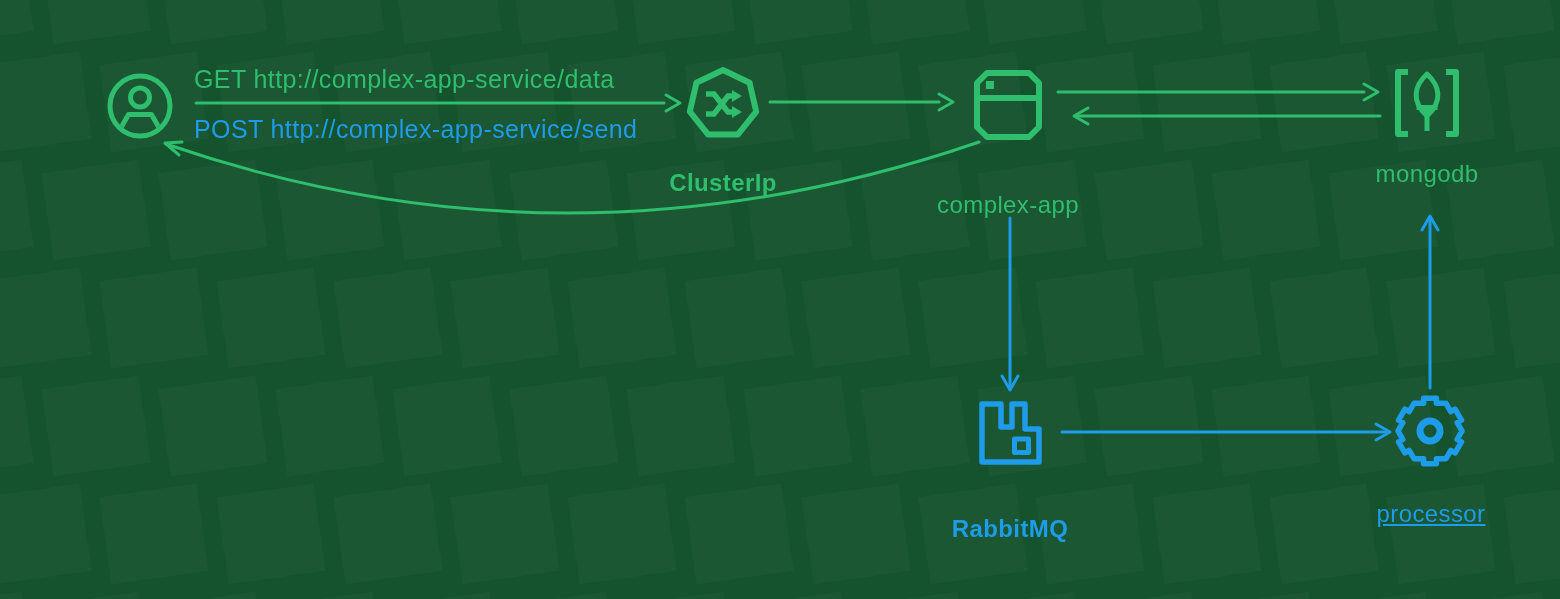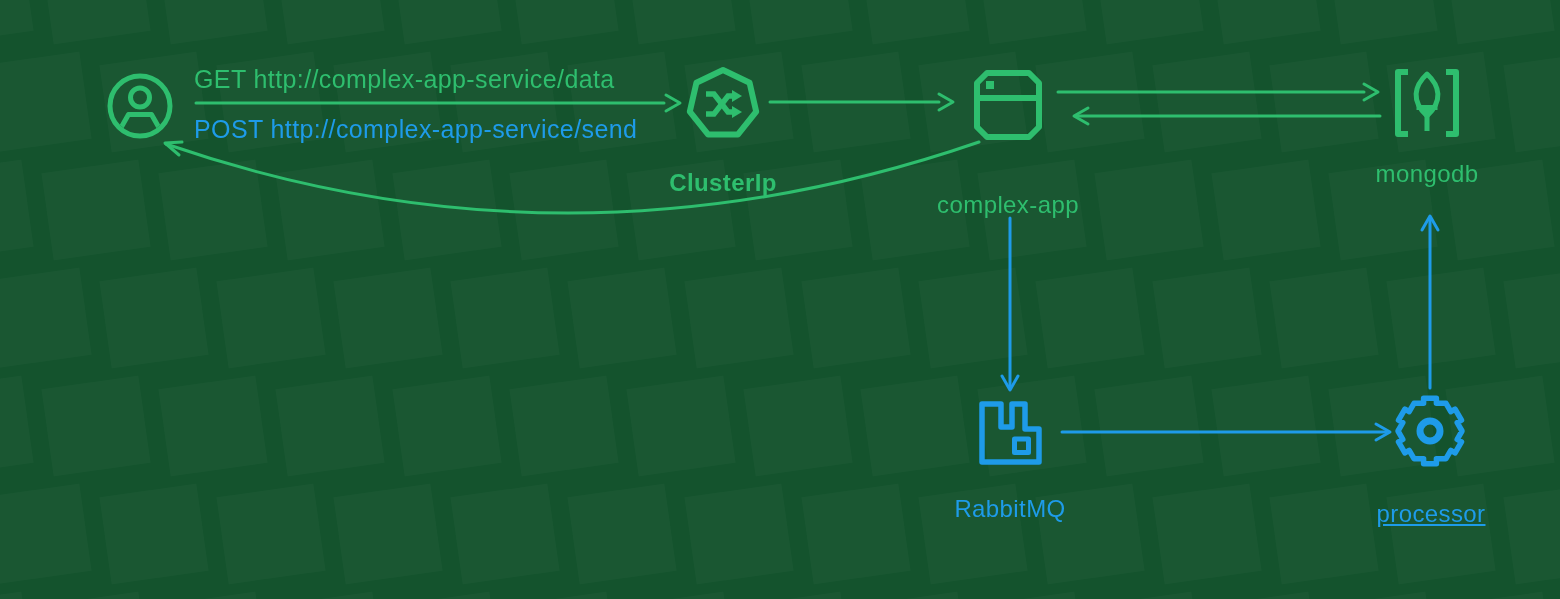--- a/index.html
+++ b/index.html
@@ -263,15 +263,15 @@
       </g>
     </g>
   </svg>
 
   <div class="lbl req green" style="left:194px;top:64px;">GET http://complex-app-service/data</div>
   <div class="lbl req blue" style="left:194px;top:114px;">POST http://complex-app-service/send</div>
 
   <div class="lbl center green" style="left:723px;top:169px;font-weight:bold;">ClusterIp</div>
   <div class="lbl center green" style="left:1008px;top:171px;margin-top:20px;">complex-app</div>
   <div class="lbl center green" style="left:1427px;top:160px;">mongodb</div>
-  <div class="lbl center blue" style="left:1010px;top:495px;">RabbitMQ</div>
+  <div class="lbl center blue" style="left:1010px;top:515px;font-weight:bold;">RabbitMQ</div>
   <div class="lbl center blue" style="left:1431px;top:500px;text-decoration:underline;">processor</div>
 </div>
 
 </body></html>

